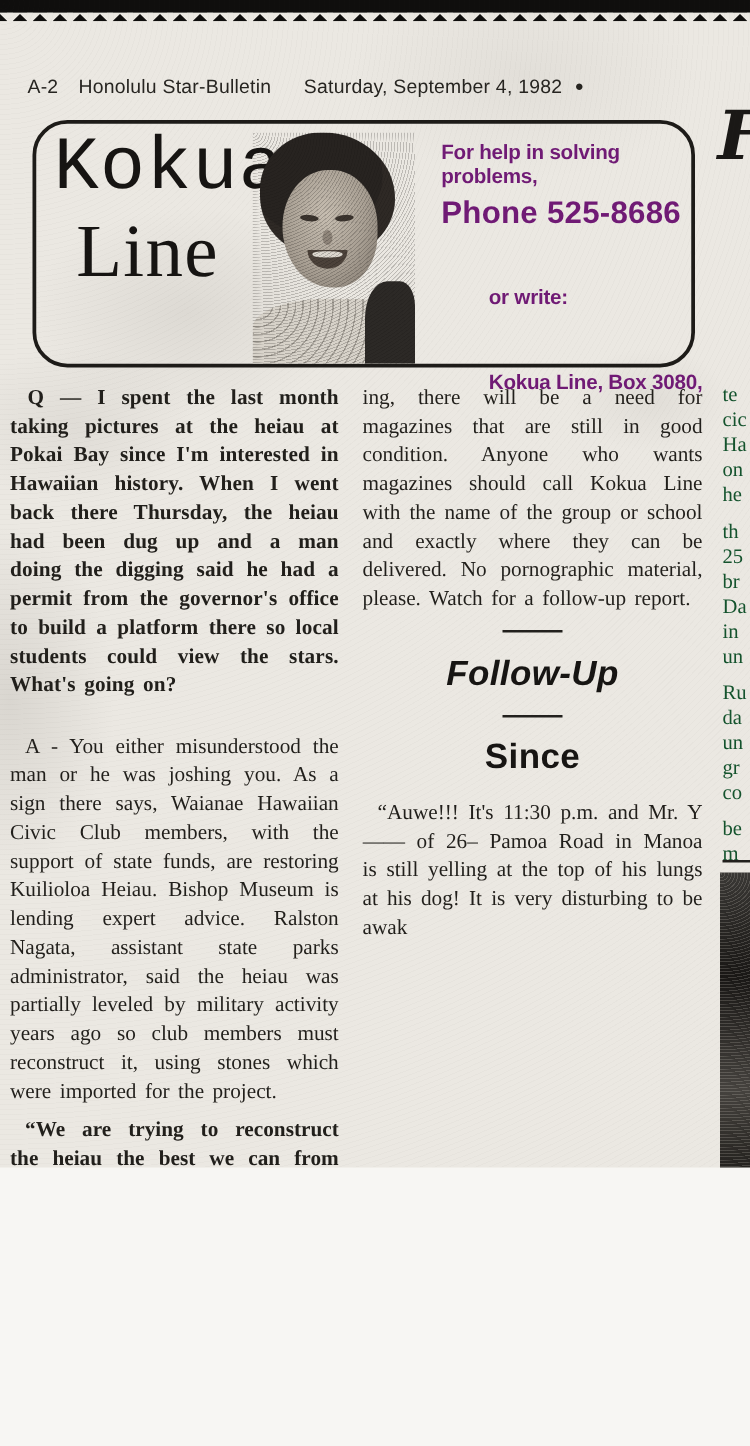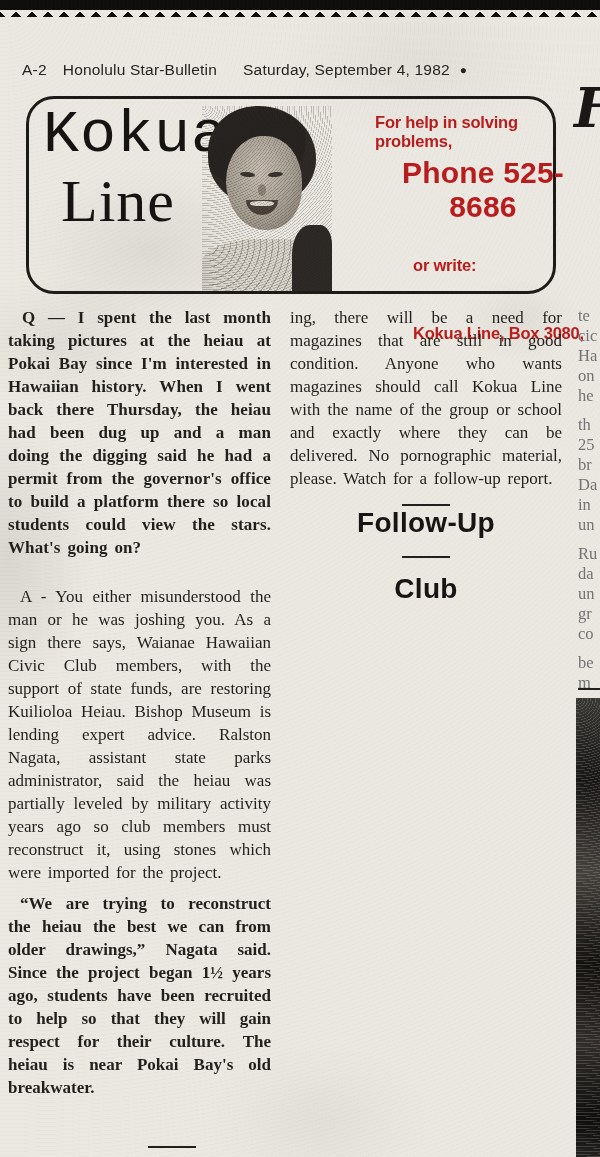--- a/index.html
+++ b/index.html
@@ -1,17 +1,17 @@
 <!DOCTYPE html>
 <html><head>
 <meta charset="utf-8">
 <style>
   html,body{margin:0;padding:0;}
   body{width:600px;height:1157px;background:#f7f6f3;font-family:"Liberation Serif",serif;color:#201e1b;}
-  .page{position:relative;width:600px;height:1157px;overflow:hidden;background:#ebe8e2;}
+  .page{position:relative;width:600px;height:934px;overflow:hidden;background:#ebe8e2;}
 
   
   .noise{position:absolute;inset:0;pointer-events:none;background:
     radial-gradient(140px 90px at 60px 340px, rgba(120,115,108,.10), transparent 70%),
     radial-gradient(180px 120px at 150px 250px, rgba(120,115,108,.12), transparent 70%),
     radial-gradient(120px 200px at 8px 560px, rgba(110,105,98,.14), transparent 70%),
     radial-gradient(200px 120px at 420px 60px, rgba(120,115,108,.08), transparent 70%),
     radial-gradient(160px 110px at 320px 1120px, rgba(120,115,108,.08), transparent 70%),
     radial-gradient(90px 60px at 520px 320px, rgba(120,115,108,.09), transparent 70%);}
   .grain{position:absolute;inset:0;pointer-events:none;opacity:.5;background-image:
@@ -46,52 +46,52 @@
   .photo .eyeR{position:absolute;left:66px;top:66px;width:15px;height:5px;background:#3b342e;border-radius:50%;transform:rotate(-6deg);}
   .photo .nose{position:absolute;left:56px;top:78px;width:8px;height:12px;background:rgba(90,80,72,.45);border-radius:50%;}
   .photo .mouth{position:absolute;left:44px;top:94px;width:32px;height:15px;background:#4c423a;border-radius:0 0 50% 50%/0 0 100% 100%;}
   .photo .teeth{position:absolute;left:48px;top:95px;width:24px;height:5px;background:#ddd8cf;border-radius:40%;}
   .photo .blouse{position:absolute;left:0;bottom:0;width:100%;height:52px;background:#d8d3ca;
     border-radius:45% 40% 0 0;background-image:repeating-radial-gradient(circle at 4px 4px, rgba(80,75,68,.35) 0 1px, transparent 1.2px 6px);}
   .photo .dark{position:absolute;right:0;bottom:0;width:40px;height:66px;background:#2c2926;border-radius:45% 30% 0 0;}
   .photo .ht{position:absolute;inset:0;background-image:repeating-radial-gradient(circle at 1px 1px, rgba(25,22,20,.22) 0 .6px, transparent .8px 2.4px);}
 
   
-  .contact{position:absolute;left:346px;top:14px;width:216px;font-family:"Liberation Sans",sans-serif;
-    font-weight:bold;color:#b91c1c;letter-spacing:-.2px;}
+  .contact{position:absolute;left:324px;top:14px;width:216px;font-family:"Liberation Sans",sans-serif;
+    font-weight:bold;color:#701a75;letter-spacing:-.2px;}
   .contact .help{font-size:16.5px;}
-  .contact .phone{font-size:30px;text-align:center;margin-top:5px;letter-spacing:.2px;}
-  .contact .write{font-size:16.5px;margin-top:32px;padding-left:38px;}
+  .contact .phone{font-size:25px;margin-top:5px;letter-spacing:.2px;}
+  .contact .write{font-size:16.5px;margin-top:44px;padding-left:38px;}
   .contact .addr1,.contact .addr2{font-size:16.5px;line-height:25px;padding-left:38px;margin-top:46px;}
 
   
   .bigF{position:absolute;left:574px;top:76px;font-family:"DejaVu Serif",serif;font-style:italic;
     font-weight:bold;font-size:54px;color:#1a1816;}
 
   
   .col{position:absolute;top:306px;font-size:17px;line-height:23px;text-align:justify;color:#211f1b;}
   .col p{margin:0;word-spacing:2.5px;}
   .col1{left:8px;width:263px;height:851px;overflow:hidden;}
   .col2{left:290px;width:272px;height:851px;overflow:hidden;}
   .q{font-weight:bold;text-indent:14px;margin-bottom:26px !important;letter-spacing:.1px;}
   .a1{text-indent:12px;margin-bottom:8px !important;}
   .a2{text-indent:12px;font-weight:bold;}
   .cont{}
   .qq{text-indent:12px;}
   .hsec{font-family:"Liberation Sans",sans-serif;font-weight:bold;font-size:28px;line-height:34px;
     text-align:center;margin:0;color:#171513;letter-spacing:.3px;}
-  .h1sec{margin-bottom:10px;}
+  .h1sec{margin-top:16px;margin-bottom:10px;font-style:italic;}
   .h2sec{margin-top:14px;margin-bottom:16px;}
   .divider{width:48px;border-top:2.5px solid #22201d;margin:14px auto 0;}
   .divider.d2{margin:16px auto 0;}
   .col1-divider{position:absolute;left:148px;top:1146px;width:48px;border-top:2.5px solid #22201d;}
 
   
   .col3{position:absolute;left:578px;top:306px;width:22px;font-size:16.5px;line-height:20px;
-    color:#737373;white-space:nowrap;}
+    color:#14532d;white-space:nowrap;}
   .col3 div{height:20px;overflow:hidden;}
   .col3 div.gap{margin-top:9px;}
   .col3-divider{position:absolute;left:578px;top:688px;width:22px;border-top:2.5px solid #22201d;}
   .photo-strip{position:absolute;left:576px;top:698px;width:24px;height:459px;
     background:linear-gradient(180deg,#3a3835 0%,#191715 18%,#45423e 38%,#14120f 58%,#302d2a 75%,#0f0e0c 92%,#232120 100%);}
   .photo-strip::after{content:"";position:absolute;inset:0;
     background-image:repeating-radial-gradient(circle at 1px 1px, rgba(230,225,215,.18) 0 .6px, transparent .8px 2.6px);}
 </style>
 </head>
 <body>
@@ -137,21 +137,22 @@
     <p class="a1">A - You either misunderstood the man or he was joshing you. As a sign there says, Waianae Hawaiian Civic Club members, with the support of state funds, are restoring Kuilioloa Heiau. Bishop Museum is lending expert advice. Ralston Nagata, assistant state parks administrator, said the heiau was partially leveled by military activity years ago so club members must reconstruct it, using stones which were imported for the project.</p>
     <p class="a2">“We are trying to reconstruct the heiau the best we can from older drawings,” Nagata said. Since the project began 1½ years ago, students have been recruited to help so that they will gain respect for their culture. The heiau is near Pokai Bay's old breakwater.</p>
   </div>
   <div class="col1-divider"></div>
 
   <div class="col col2">
     <p class="cont">ing, there will be a need for magazines that are still in good condition. Anyone who wants magazines should call Kokua Line with the name of the group or school and exactly where they can be delivered. No pornographic material, please. Watch for a follow-up report.</p>
     <div class="divider"></div>
     <h2 class="hsec h1sec">Follow-Up</h2>
     <div class="divider d2"></div>
-    <h2 class="hsec h2sec">Club</h2>
+    <h2 class="hsec h2sec">Since</h2>
+    <p class="qq">“Auwe!!! It's 11:30 p.m. and Mr. Y—— of 26– Pamoa Road in Manoa is still yelling at the top of his lungs at his dog! It is very disturbing to be awak</p>
   </div>
 
   <div class="col3">
     <div>te</div>
     <div>cic</div>
     <div>Ha</div>
     <div>on</div>
     <div>he</div>
     <div class="gap">th</div>
     <div>25</div>

